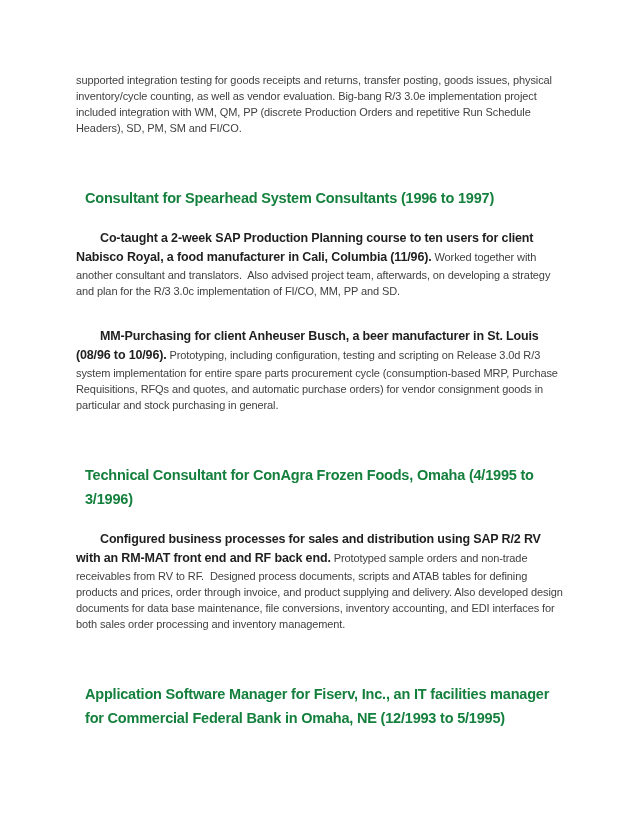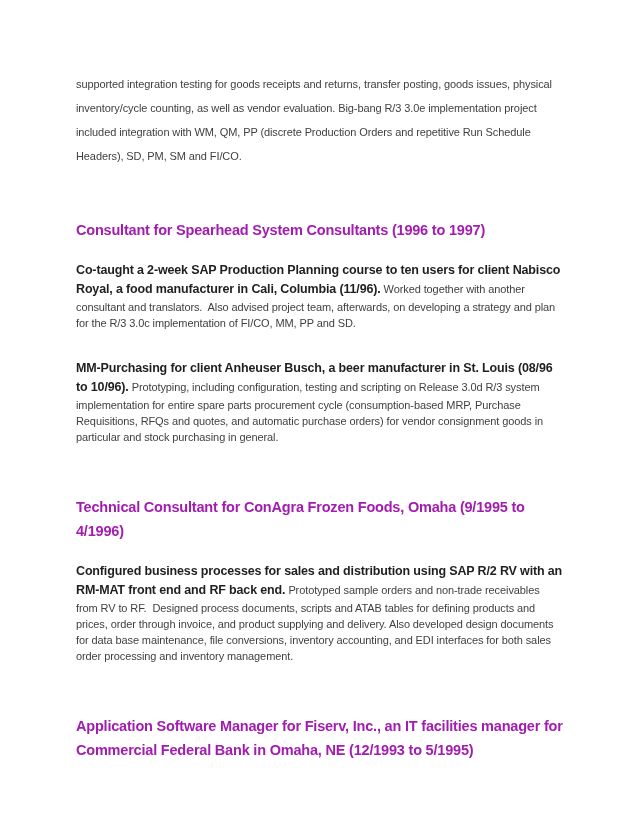--- a/index.html
+++ b/index.html
@@ -16,72 +16,73 @@
     padding: 72px 75px 0 76px;
     font-family: "Liberation Sans", sans-serif;
     overflow: hidden;
   }
   .content {
     width: 487px;
   }
   .intro {
     margin: 0;
     font-size: 11px;
-    line-height: 24px;
+    line-height: 16px;
     letter-spacing: -0.1px;
     color: #3f3f3f;
   }
   section.experience {
     margin: 0;
   }
   h2.section-heading {
-    margin: 50px 0 19px 0;
+    margin: 50px 0 19px 9px;
     font-size: 14.5px;
     font-weight: bold;
     line-height: 24px;
     letter-spacing: -0.2px;
-    color: #a21caf;
+    color: #15803d;
   }
   p.entry {
     margin: 0 0 28px 0;
     font-size: 11px;
     line-height: 16px;
     letter-spacing: -0.1px;
     color: #3f3f3f;
   }
   p.entry:last-child {
     margin-bottom: 0;
   }
   .lead {
     font-weight: bold;
     font-size: 12.5px;
     line-height: 19px;
     letter-spacing: -0.15px;
     color: #1f1f1f;
+    margin-left: 24px;
   }
   .bodytext {
     font-size: 11px;
     line-height: 16px;
     color: #3f3f3f;
   }
 </style>
 </head>
 <body>
 
 <div class="page">
   <div class="content">
     <p class="intro">supported integration testing for goods receipts and returns, transfer posting, goods issues, physical inventory/cycle counting, as well as vendor evaluation. Big-bang R/3 3.0e implementation project included integration with WM, QM, PP (discrete Production Orders and repetitive Run Schedule Headers), SD, PM, SM and FI/CO.</p>
     <div>
         <section class="experience">
           <h2 class="section-heading">Consultant for Spearhead System Consultants (1996 to 1997)</h2>
           <p class="entry"><b class="lead">Co-taught a 2-week SAP Production Planning course to ten users for client Nabisco Royal, a food manufacturer in Cali, Columbia (11/96).</b> <span class="bodytext">Worked together with another consultant and translators.&nbsp; Also advised project team, afterwards, on developing a strategy and plan for the R/3 3.0c implementation of FI/CO, MM, PP and SD.</span></p>
           <p class="entry"><b class="lead">MM-Purchasing for client Anheuser Busch, a beer manufacturer in St. Louis (08/96 to 10/96).</b> <span class="bodytext">Prototyping, including configuration, testing and scripting on Release 3.0d R/3 system implementation for entire spare parts procurement cycle (consumption-based MRP, Purchase Requisitions, RFQs and quotes, and automatic purchase orders) for vendor consignment goods in particular and stock purchasing in general.</span></p>
         </section>
         <section class="experience">
-          <h2 class="section-heading">Technical Consultant for ConAgra Frozen Foods, Omaha (9/1995 to 4/1996)</h2>
+          <h2 class="section-heading">Technical Consultant for ConAgra Frozen Foods, Omaha (4/1995 to 3/1996)</h2>
           <p class="entry"><b class="lead">Configured business processes for sales and distribution using SAP R/2 RV with an RM-MAT front end and RF back end.</b> <span class="bodytext">Prototyped sample orders and non-trade receivables from RV to RF.&nbsp; Designed process documents, scripts and ATAB tables for defining products and prices, order through invoice, and product supplying and delivery. Also developed design documents for data base maintenance, file conversions, inventory accounting, and EDI interfaces for both sales order processing and inventory management.</span></p>
         </section>
         <section class="experience">
           <h2 class="section-heading">Application Software Manager for Fiserv, Inc., an IT facilities manager for Commercial Federal Bank in Omaha, NE (12/1993 to 5/1995)</h2>
         </section>
       </div>
   </div>
 </div>
 
 </body></html>

